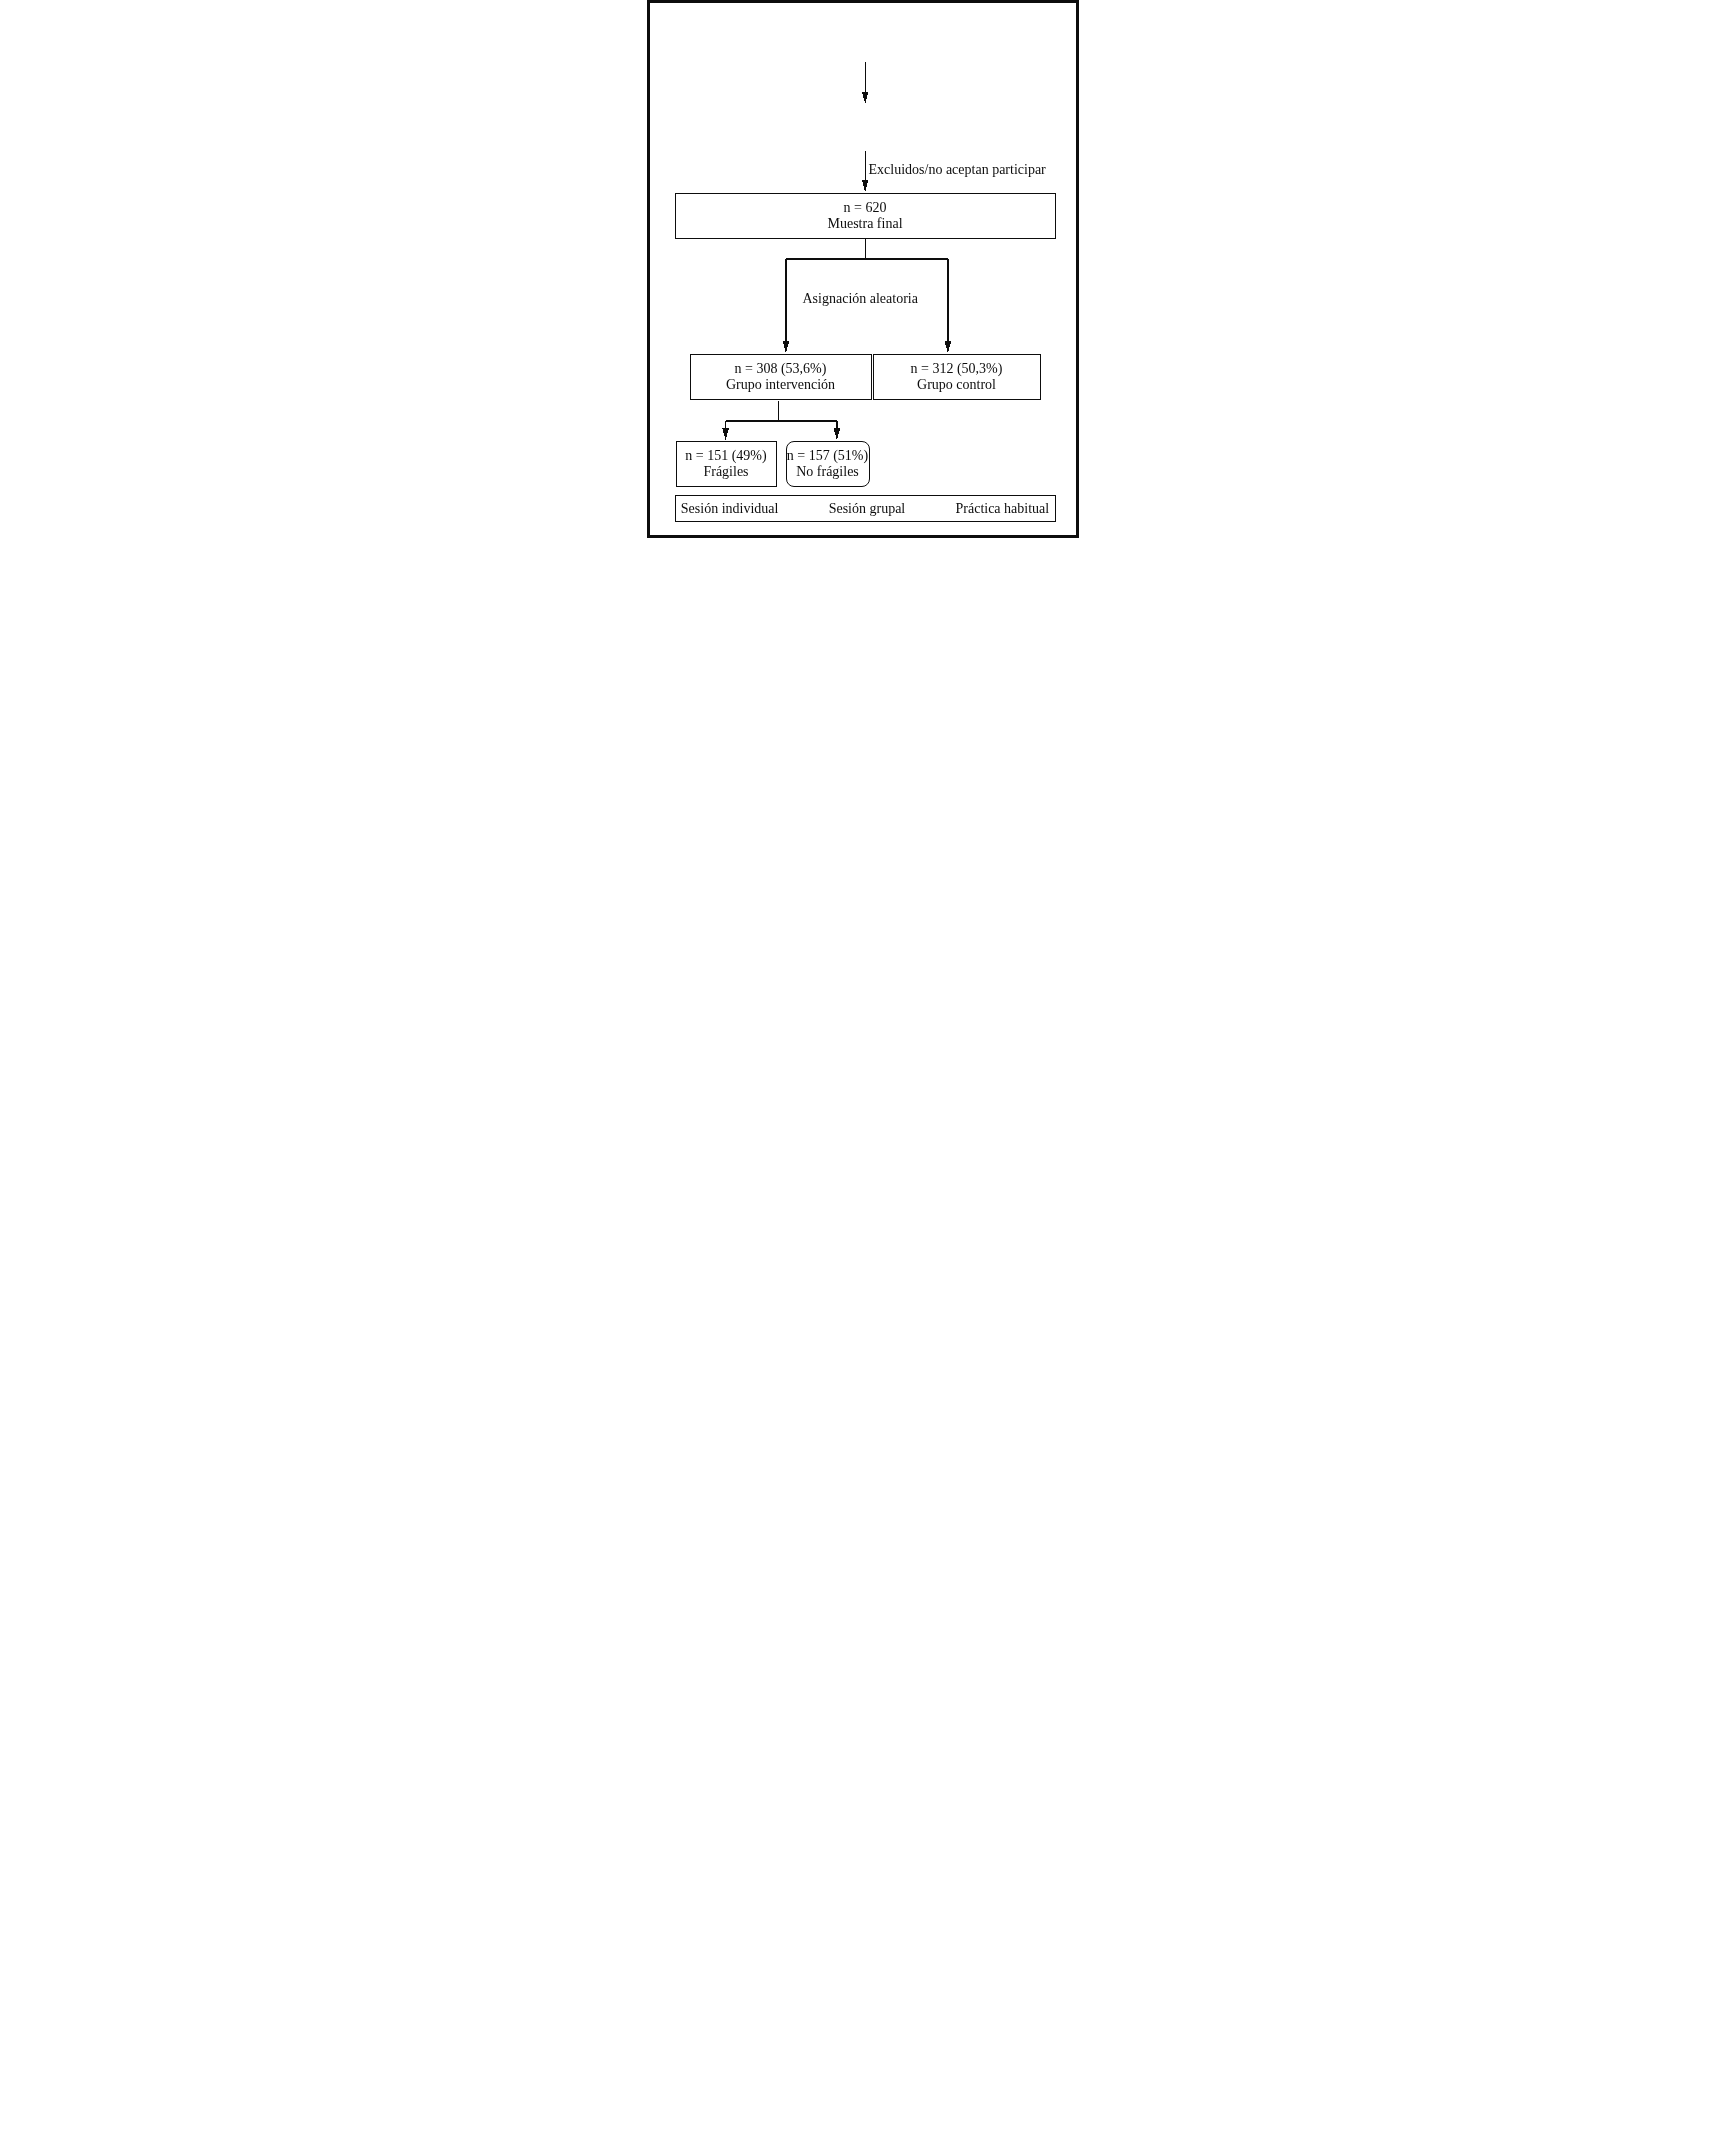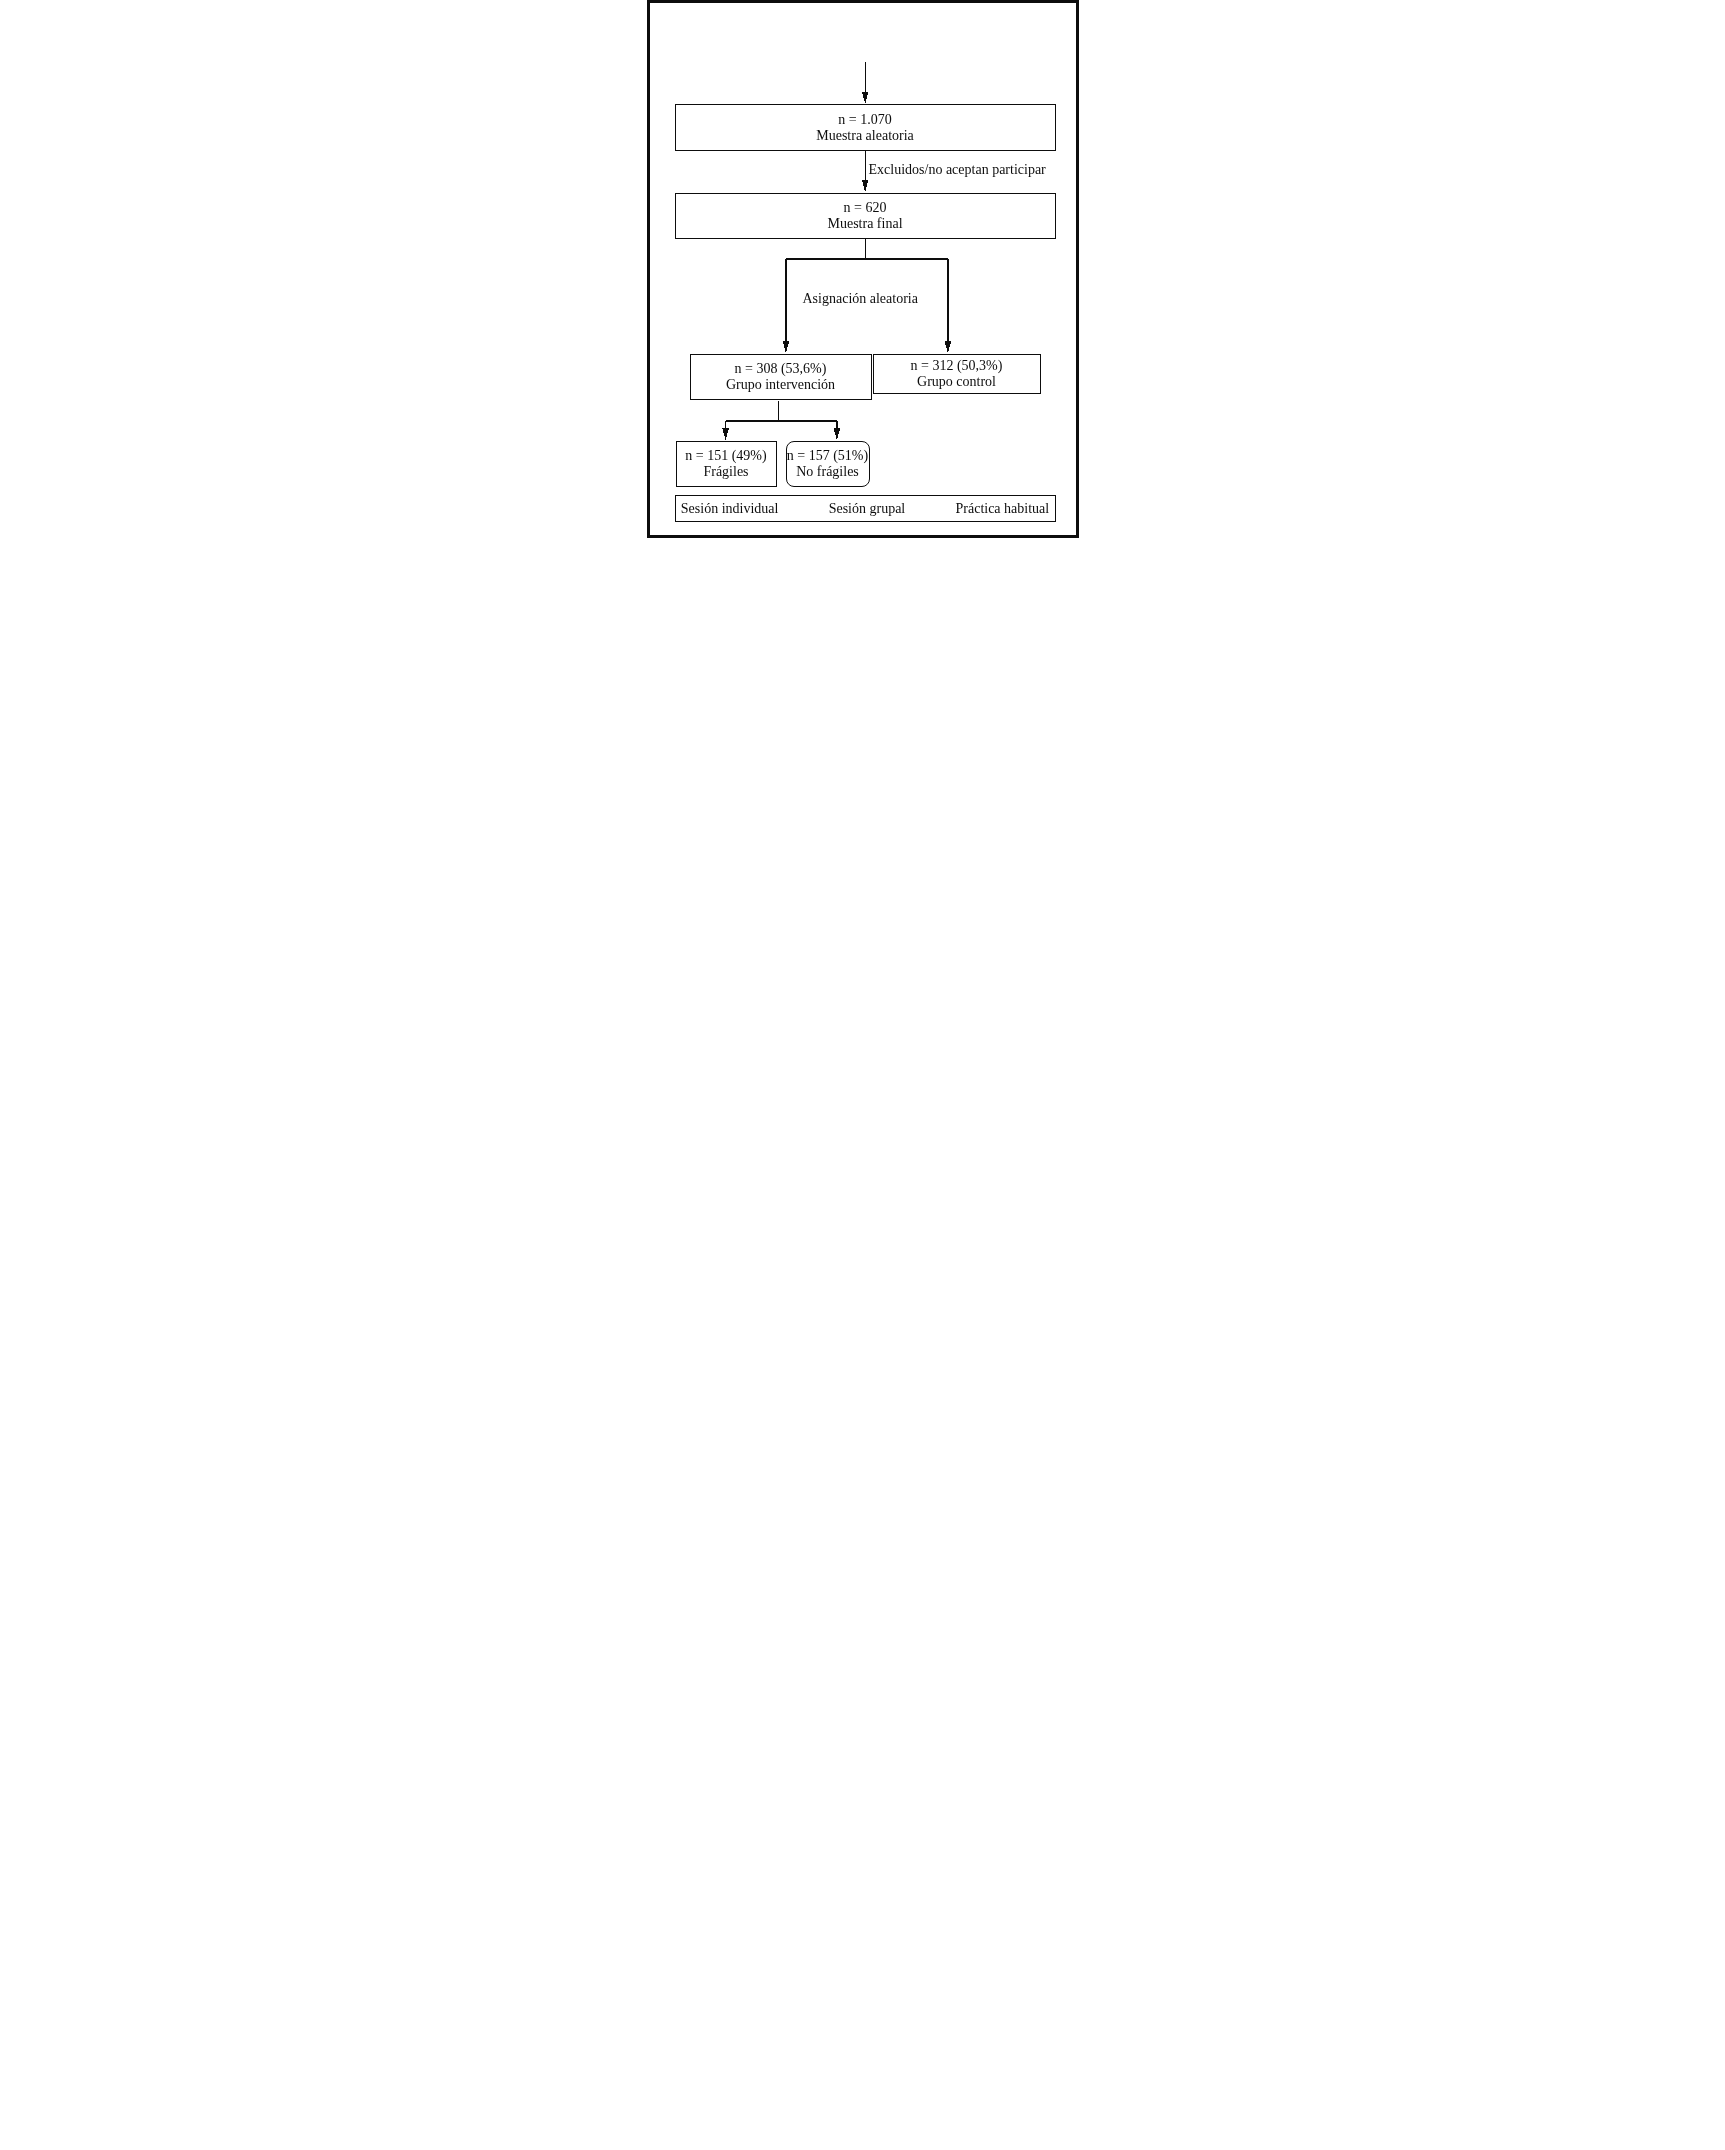--- a/index.html
+++ b/index.html
@@ -71,40 +71,36 @@
 
     <line class="cl" x1="240" y1="745" x2="240" y2="783"></line>
     <line class="cl" x1="141.5" y1="783" x2="350" y2="783"></line>
     <line class="cl" x1="141.5" y1="783" x2="141.5" y2="798"></line>
     <polygon class="ah" points="135.5,797 147.5,797 141.5,820"></polygon>
     <line class="cl" x1="350" y1="783" x2="350" y2="798"></line>
     <polygon class="ah" points="344,797 356,797 350,820"></polygon>
   </svg>
 
 
-  <div class="node" style="left:25px; top:101px; width:381px; height:47px;">
-    <div>n = 1.070</div>
-    <div>Muestra aleatoria</div>
-  </div>
 
   <div class="edge-label" style="left:219px; top:160px;">Excluidos/no aceptan participar</div>
 
   <div class="node" style="left:25px; top:190px; width:381px; height:46px;">
     <div>n = 620</div>
     <div>Muestra final</div>
   </div>
 
   <div class="edge-label" style="left:153px; top:289px;">Asignación aleatoria</div>
 
   <div class="node" style="left:40px; top:351px; width:182px; height:46px;">
     <div>n = 308 (53,6%)</div>
     <div>Grupo intervención</div>
   </div>
 
-  <div class="node" style="left:223px; top:351px; width:168px; height:40px;">
+  <div class="node" style="left:223px; top:351px; width:168px; height:46px;">
     <div>n = 312 (50,3%)</div>
     <div>Grupo control</div>
   </div>
 
   <div class="node" style="left:26px; top:438px; width:101px; height:46px;">
     <div>n = 151 (49%)</div>
     <div>Frágiles</div>
   </div>
 
   <div class="node" style="left:136px; top:438px; width:84px; height:46px;border-radius:8px;">

